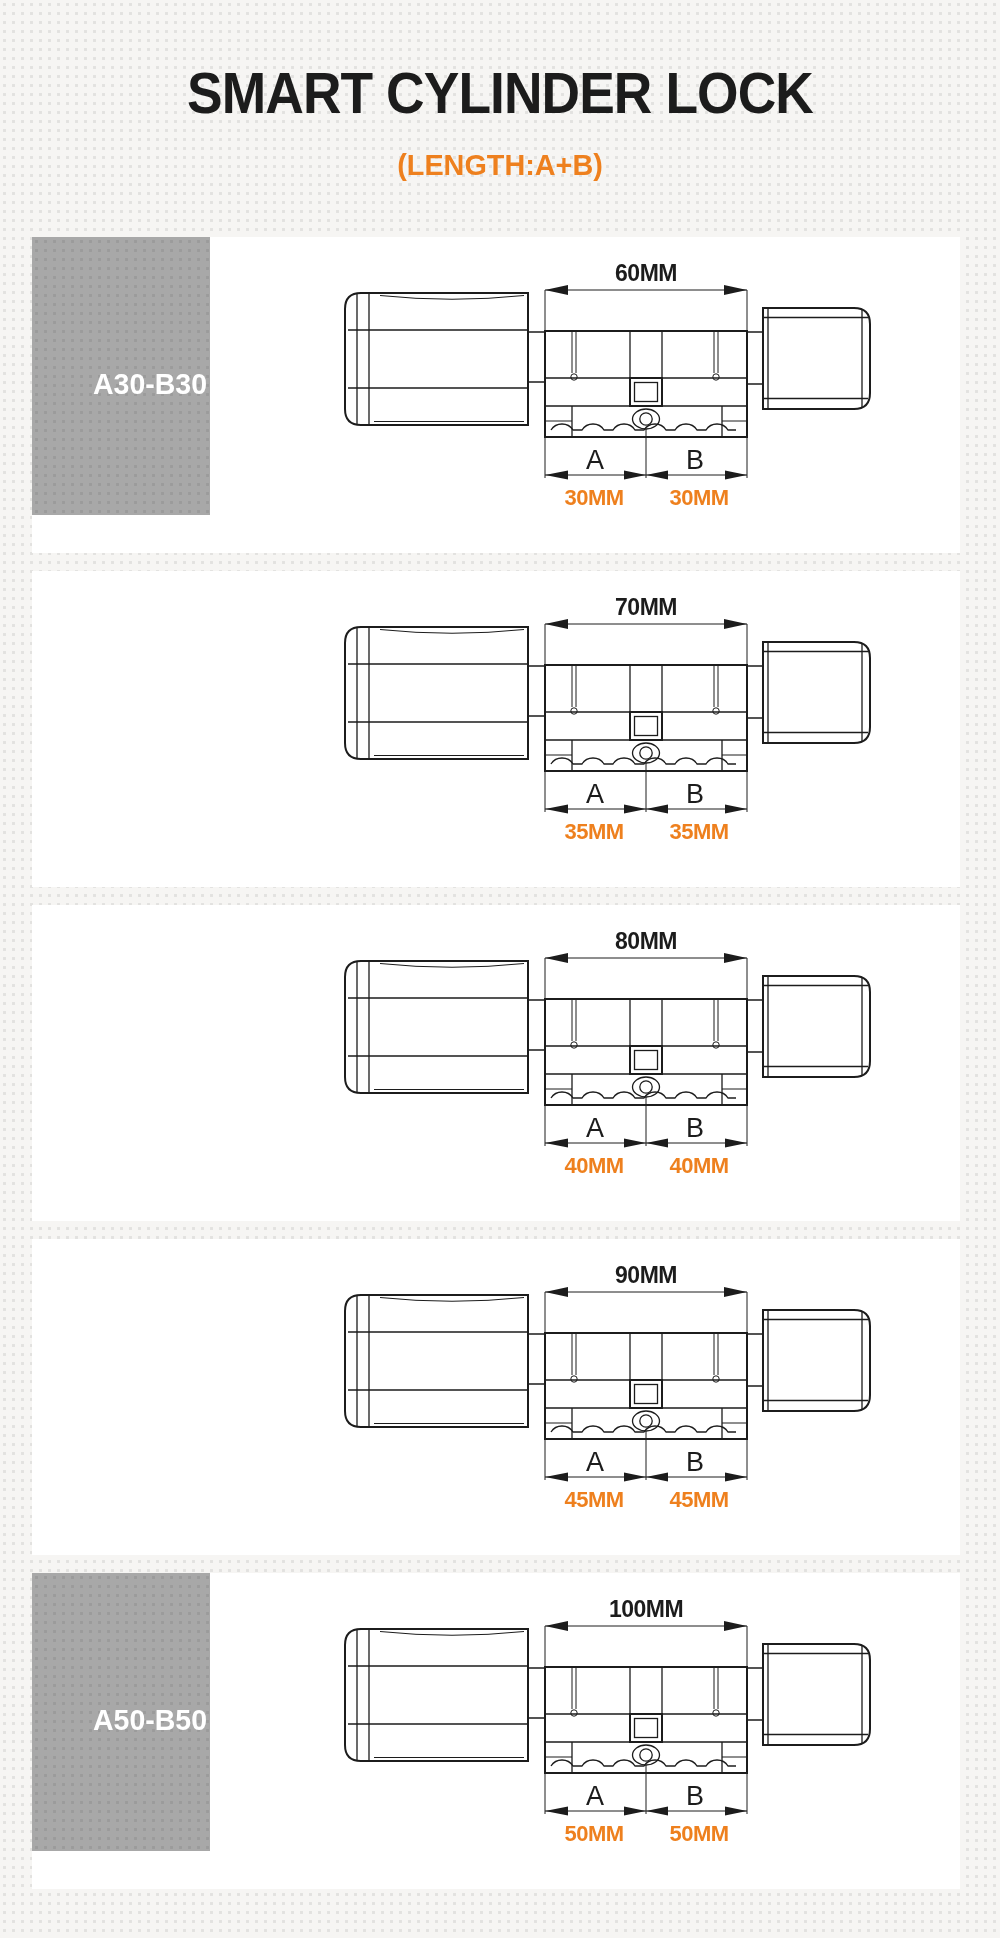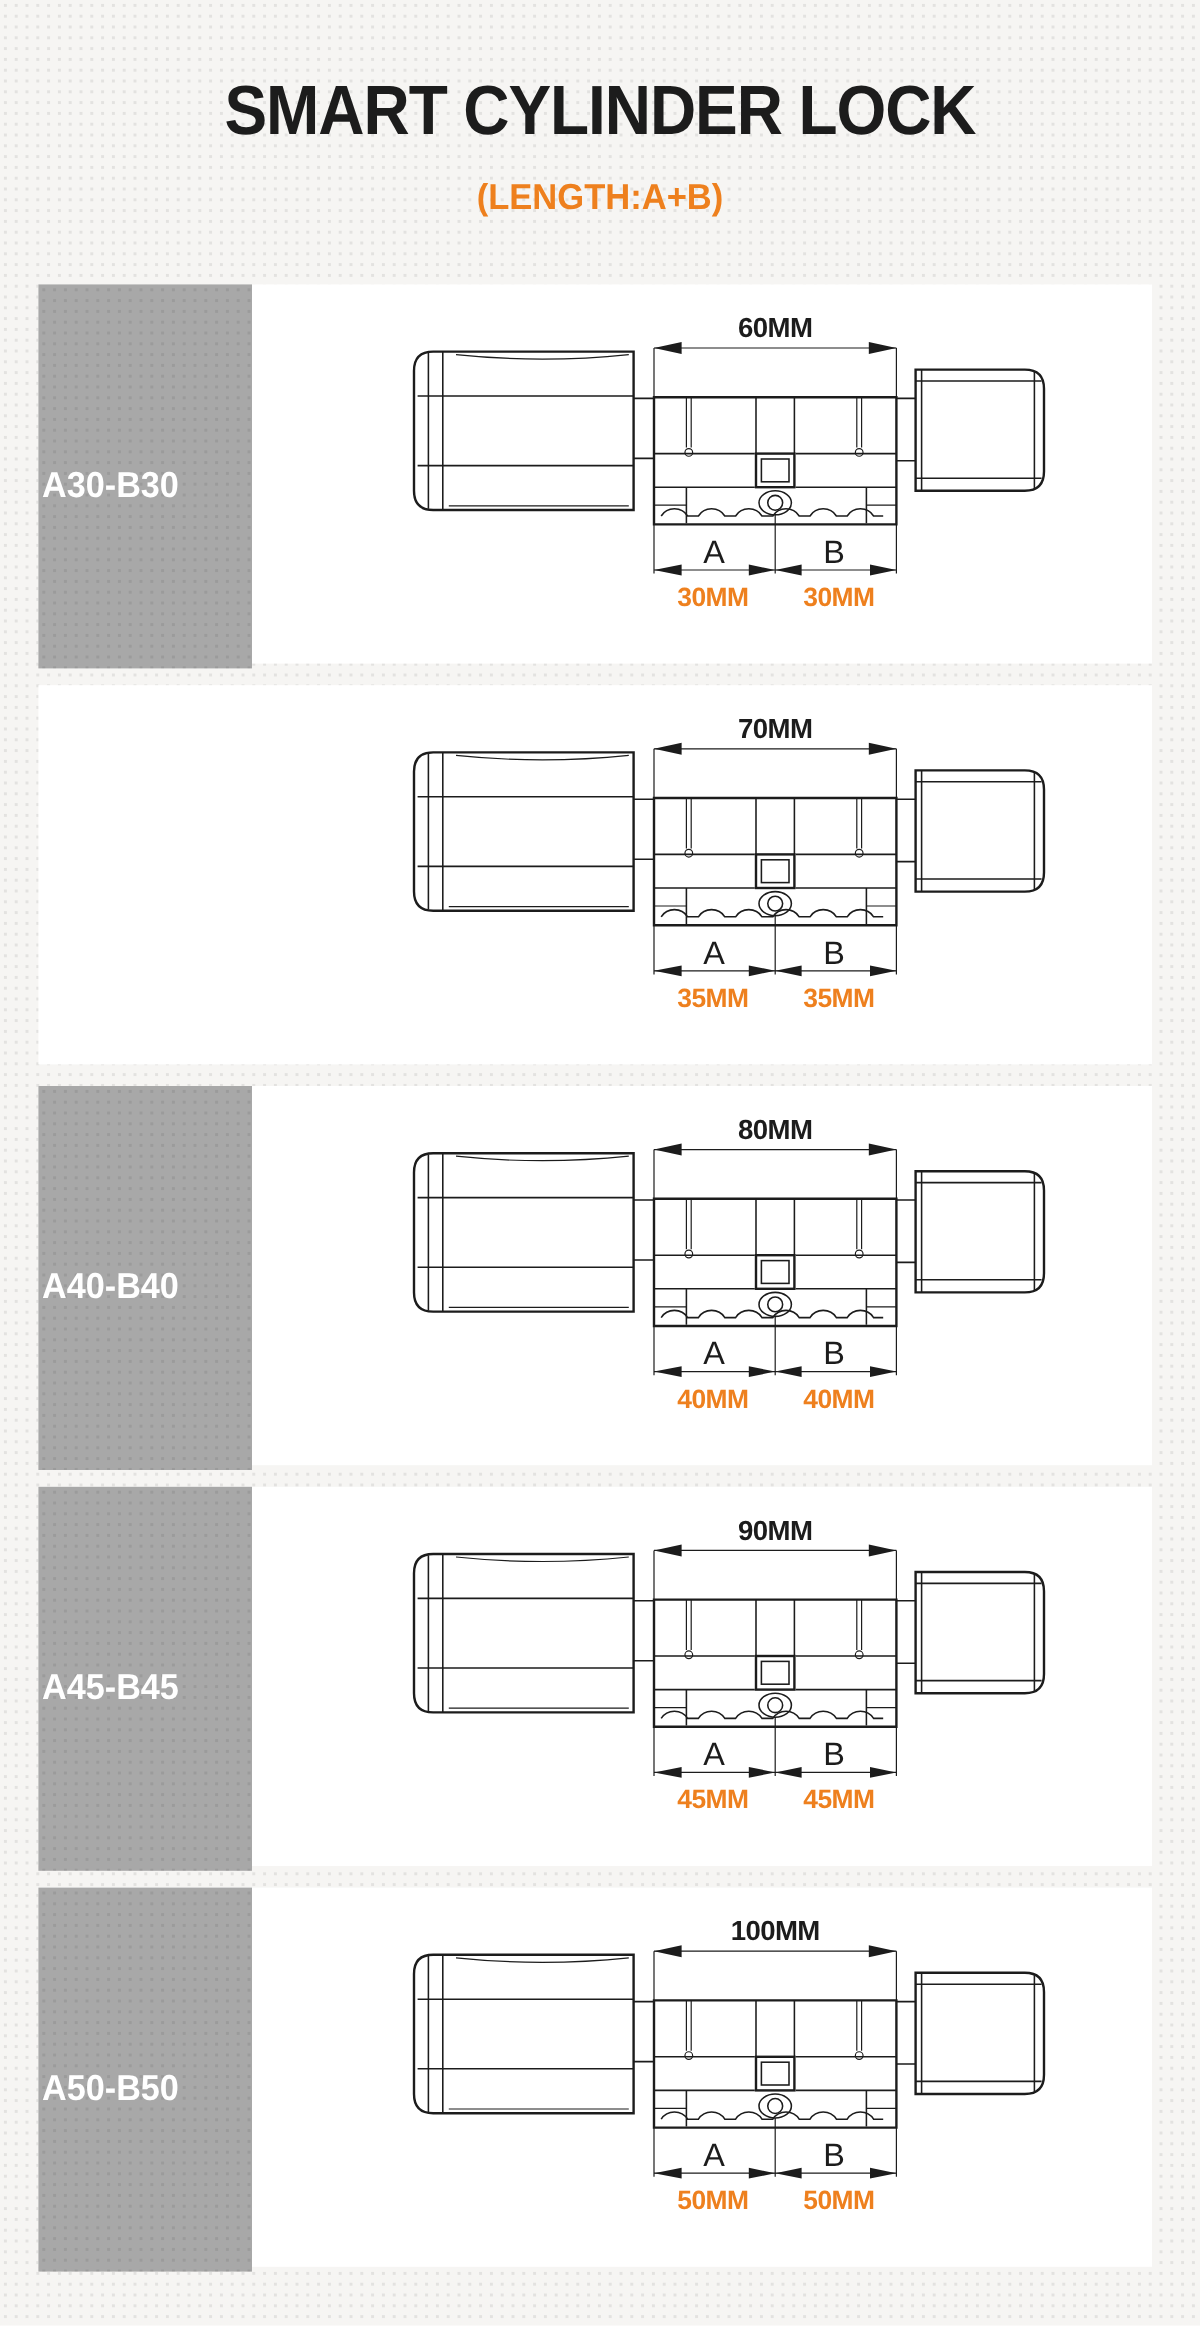--- a/index.html
+++ b/index.html
@@ -29,25 +29,25 @@
   }
   .rows{position:absolute;left:32px;top:237px;width:928px;}
   .card{
     position:relative;
     width:928px;height:316px;
     margin-bottom:18px;
     background:#ffffff;
   }
   .label-block{
     position:absolute;left:0;top:0;
-    width:178px;height:320px;
+    width:178px;height:278px;
     background-color:var(--label-gray,#a8a8a8);
     background-image:radial-gradient(rgba(40,40,40,0.10) 1.4px, transparent 1.6px);
     background-size:9px 9px;
-    display:flex;align-items:center;justify-content:flex-start;
+    display:flex;align-items:center;justify-content:flex-end;
   }
   .label-text{
     color:#ffffff;
     font-size:30px;font-weight:bold;
     letter-spacing:0;
     transform:scaleX(.95) translateY(8px);
   }
   svg.drawing{position:absolute;left:0;top:0;width:928px;height:316px;}
   svg.drawing path, svg.drawing rect, svg.drawing ellipse, svg.drawing circle{
     fill:none;stroke:var(--line-black,#1c1c1c);
@@ -192,23 +192,20 @@
 
       <text class="dim-total" x="614" y="44" text-anchor="middle">70MM</text>
       <text class="dim-letter" x="563" y="232" text-anchor="middle">A</text>
       <text class="dim-letter" x="663" y="232" text-anchor="middle">B</text>
       <text class="dim-value" x="562" y="268" text-anchor="middle">35MM</text>
       <text class="dim-value" x="667" y="268" text-anchor="middle">35MM</text>
     </svg>
   </section>
 
   <section class="card">
-    <div class="label-block">
-      <span class="label-text">A40-B40</span>
-    </div>
     <svg class="drawing" viewBox="0 0 928 316">
 
       <g>
         <path class="s2" d="M496,56 L329,56 Q313,56 313,72 L313,172 Q313,188 329,188 L496,188 Z"></path>
         <path class="s13" d="M325,57 V187 M337,56 V188 M316,93 H496 M316,151 H496"></path>
         <path class="s1" d="M348,58.5 Q420,66 492,58.5 M342,184.5 H492"></path>
       </g>
 
       <path class="s13" d="M496,95 H513 M496,145 H513"></path>
 
@@ -259,23 +256,20 @@
 
       <text class="dim-total" x="614" y="44" text-anchor="middle">80MM</text>
       <text class="dim-letter" x="563" y="232" text-anchor="middle">A</text>
       <text class="dim-letter" x="663" y="232" text-anchor="middle">B</text>
       <text class="dim-value" x="562" y="268" text-anchor="middle">40MM</text>
       <text class="dim-value" x="667" y="268" text-anchor="middle">40MM</text>
     </svg>
   </section>
 
   <section class="card">
-    <div class="label-block">
-      <span class="label-text">A45-B45</span>
-    </div>
     <svg class="drawing" viewBox="0 0 928 316">
 
       <g>
         <path class="s2" d="M496,56 L329,56 Q313,56 313,72 L313,172 Q313,188 329,188 L496,188 Z"></path>
         <path class="s13" d="M325,57 V187 M337,56 V188 M316,93 H496 M316,151 H496"></path>
         <path class="s1" d="M348,58.5 Q420,66 492,58.5 M342,184.5 H492"></path>
       </g>
 
       <path class="s13" d="M496,95 H513 M496,145 H513"></path>
 

